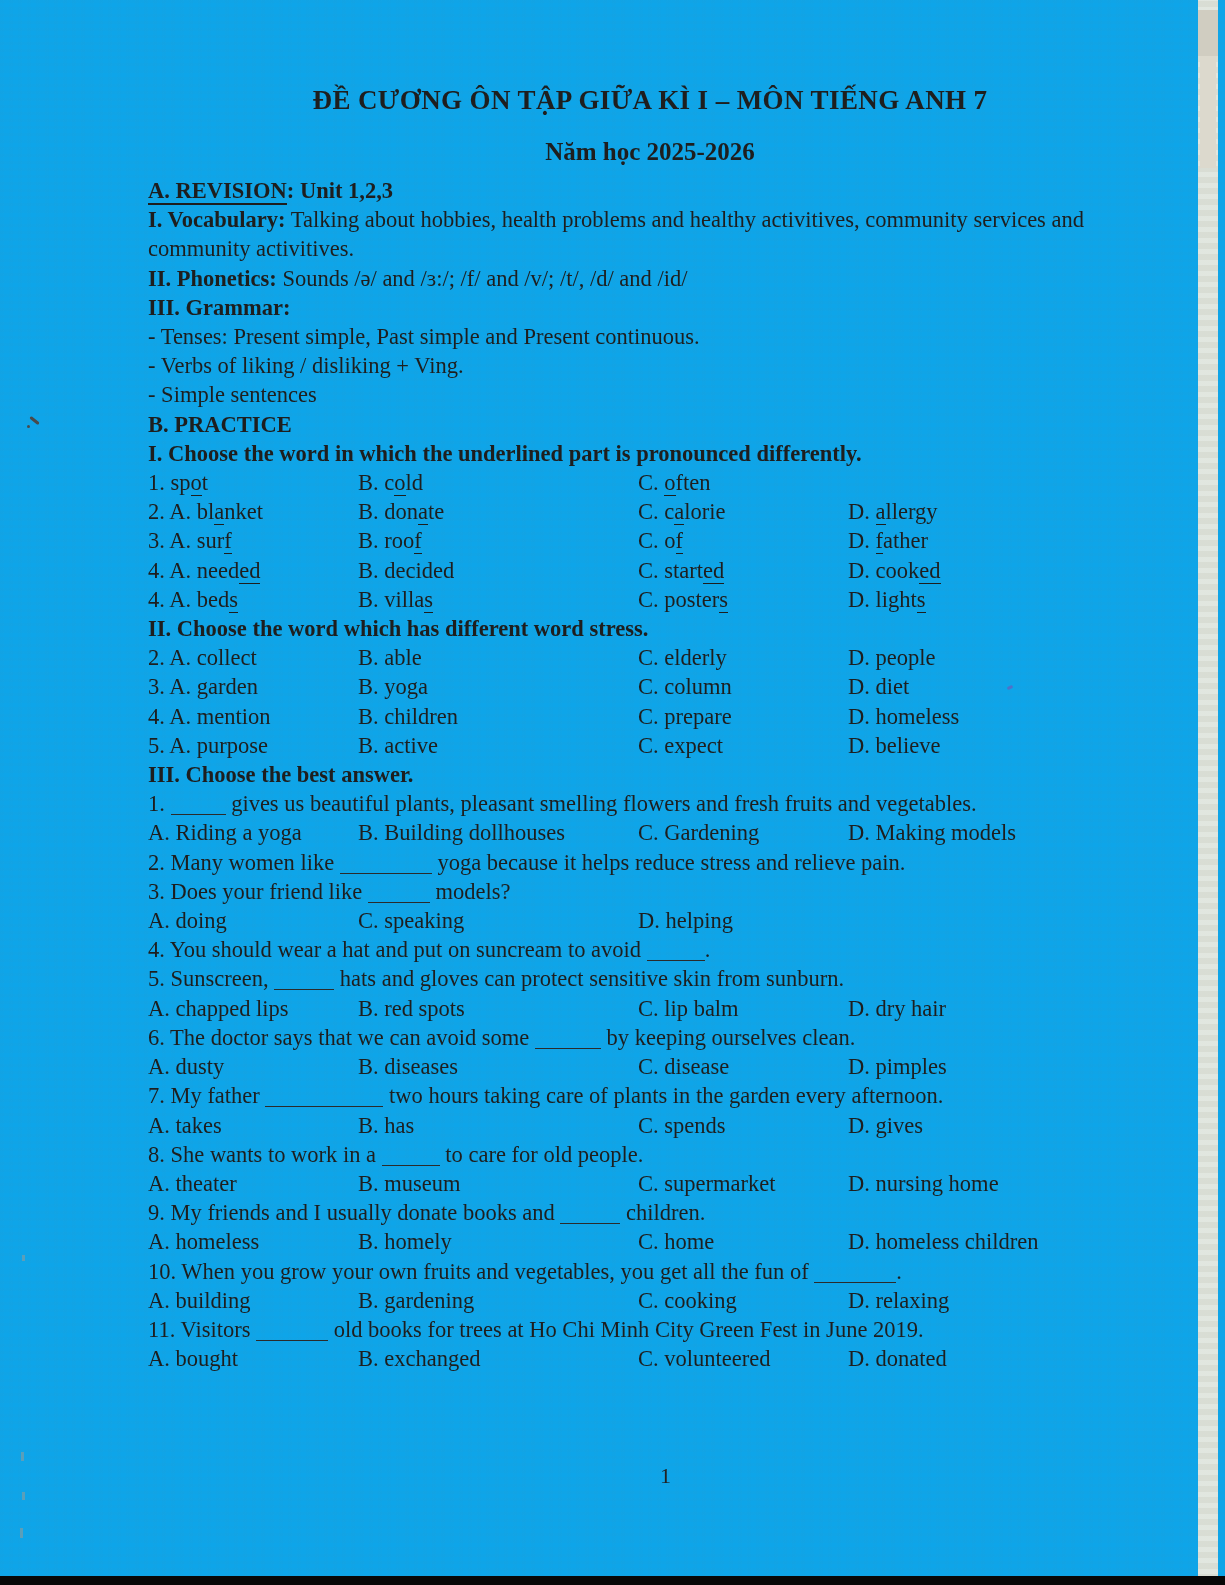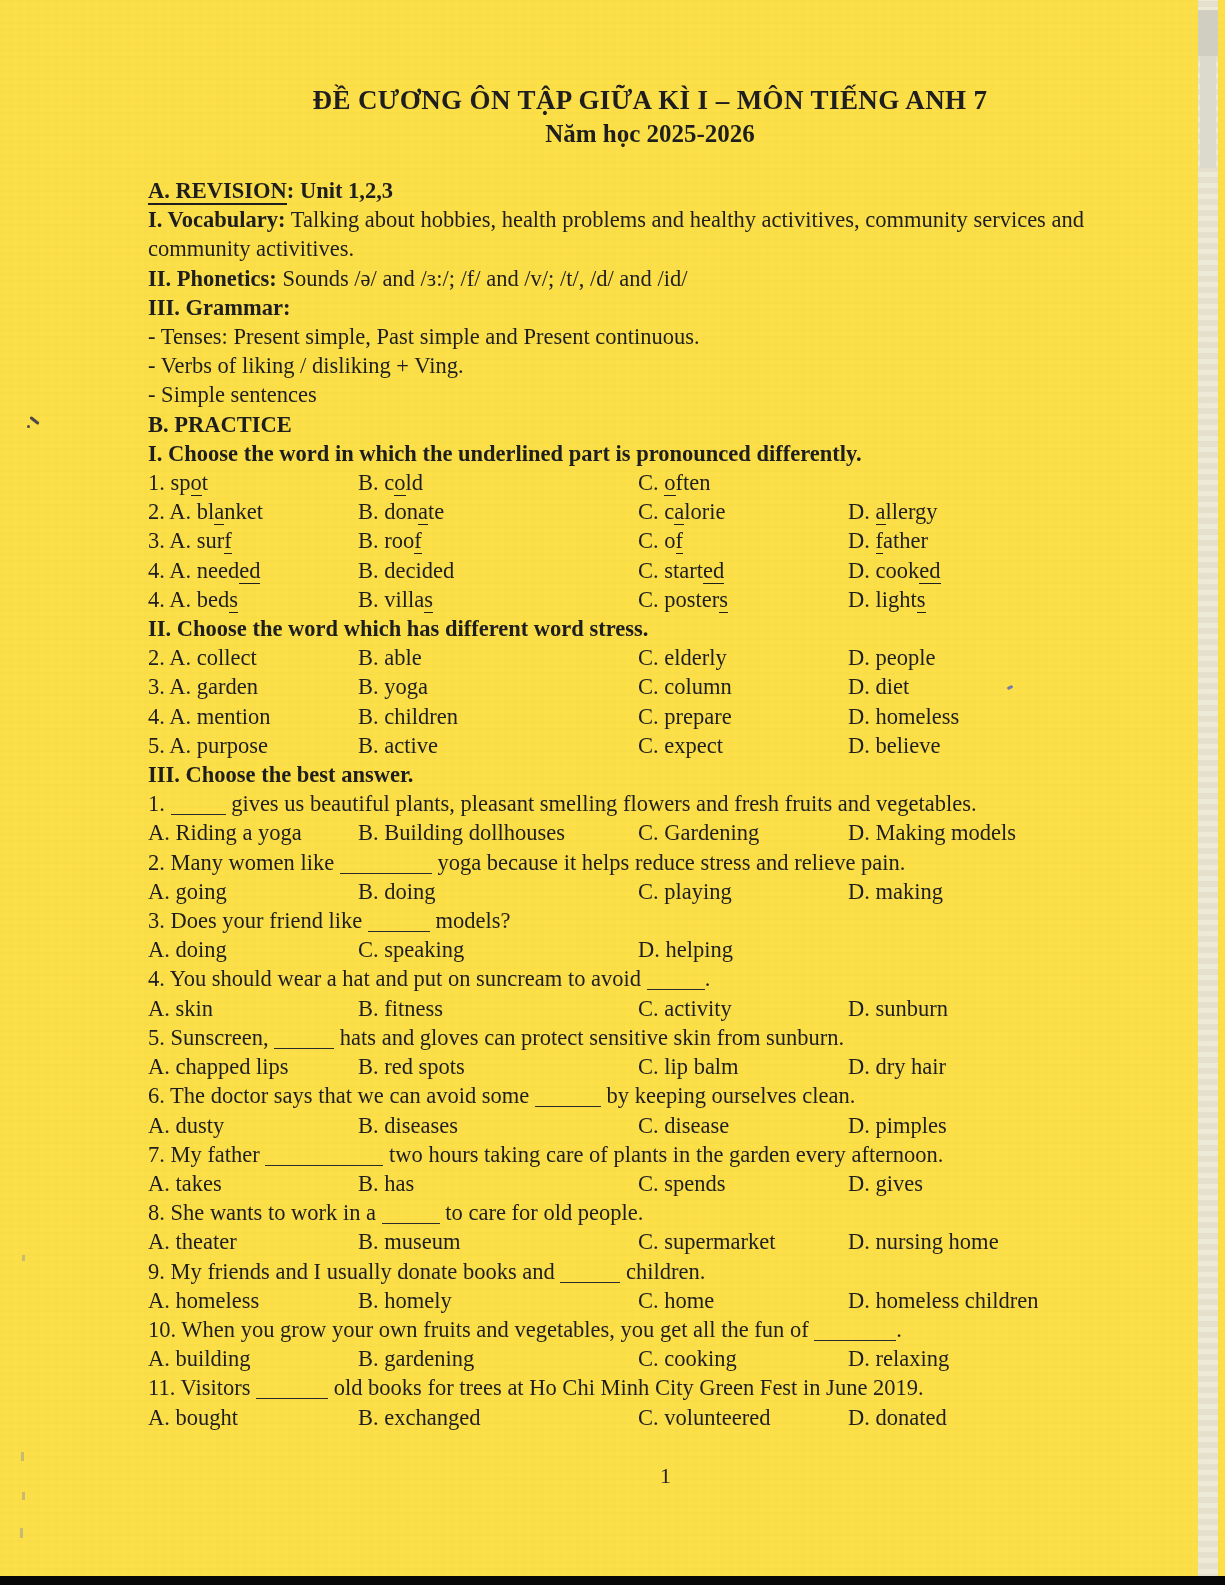--- a/index.html
+++ b/index.html
@@ -1,30 +1,30 @@
 <!DOCTYPE html>
 <html><head>
 <meta charset="utf-8">
 <style>
   html,body{margin:0;padding:0;background:#e8e8e8;}
   .page{
     position:relative;width:1225px;height:1585px;margin:0 auto;
-    background:#fde047;overflow:hidden;
+    background:#0ea5e9;overflow:hidden;
     font-family:"Liberation Serif","DejaVu Serif",serif;
     color:#1e1e1e;
   }
   .paper-noise{
     position:absolute;inset:0;pointer-events:none;
     background:
       repeating-linear-gradient(0deg, rgba(120,120,110,0.018) 0 3px, rgba(255,255,255,0) 3px 7px),
       repeating-linear-gradient(90deg, rgba(120,120,110,0.014) 0 4px, rgba(255,255,255,0) 4px 9px);
   }
   .title-block{position:absolute;top:84px;left:75px;width:1150px;text-align:center;}
   .title{font-size:27px;font-weight:bold;letter-spacing:.4px;line-height:32px;}
-  .subtitle{font-size:25px;font-weight:bold;line-height:30px;margin-top:3px;}
+  .subtitle{font-size:25px;font-weight:bold;line-height:30px;margin-top:21px;}
 
   .content{position:absolute;top:176px;left:148px;width:1005px;font-size:22.5px;line-height:29.2px;}
   .content div,.content p{margin:0;padding:0;}
   .line{white-space:nowrap;min-height:29.2px;}
   .wrap{white-space:normal;}
   .bold{font-weight:bold;}
   .ul{border-bottom:1.6px solid #1e1e1e;}
   .ul-head{border-bottom:2px solid #1e1e1e;}
   .grid-row{display:grid;grid-template-columns:210px 280px 210px 1fr;white-space:nowrap;min-height:29.2px;}
   .cell{display:block;}
@@ -138,41 +138,29 @@
 
     <div class="line"><span>1. </span><span class="blank" style="width:55px"></span><span> gives us beautiful plants, pleasant smelling flowers and fresh fruits and vegetables.</span></div>
     <div class="grid-row">
       <span class="cell">A. Riding a yoga</span>
       <span class="cell">B. Building dollhouses</span>
       <span class="cell">C. Gardening</span>
       <span class="cell">D. Making models</span>
     </div>
 
     <div class="line"><span>2. Many women like </span><span class="blank" style="width:92px"></span><span> yoga because it helps reduce stress and relieve pain.</span></div>
-    <div class="grid-row">
-      <span class="cell">A. going</span>
-      <span class="cell">B. doing</span>
-      <span class="cell">C. playing</span>
-      <span class="cell">D. making</span>
-    </div>
 
     <div class="line"><span>3. Does your friend like </span><span class="blank" style="width:62px"></span><span> models?</span></div>
     <div class="grid-row">
       <span class="cell">A. doing</span>
       <span class="cell">C. speaking</span>
       <span class="cell">D. helping</span>
     </div>
 
     <div class="line"><span>4. You should wear a hat and put on suncream to avoid </span><span class="blank" style="width:58px"></span><span>.</span></div>
-    <div class="grid-row">
-      <span class="cell">A. skin</span>
-      <span class="cell">B. fitness</span>
-      <span class="cell">C. activity</span>
-      <span class="cell">D. sunburn</span>
-    </div>
 
     <div class="line"><span>5. Sunscreen, </span><span class="blank" style="width:60px"></span><span> hats and gloves can protect sensitive skin from sunburn.</span></div>
     <div class="grid-row">
       <span class="cell">A. chapped lips</span>
       <span class="cell">B. red spots</span>
       <span class="cell">C. lip balm</span>
       <span class="cell">D. dry hair</span>
     </div>
 
     <div class="line"><span>6. The doctor says that we can avoid some </span><span class="blank" style="width:66px"></span><span> by keeping ourselves clean.</span></div>

